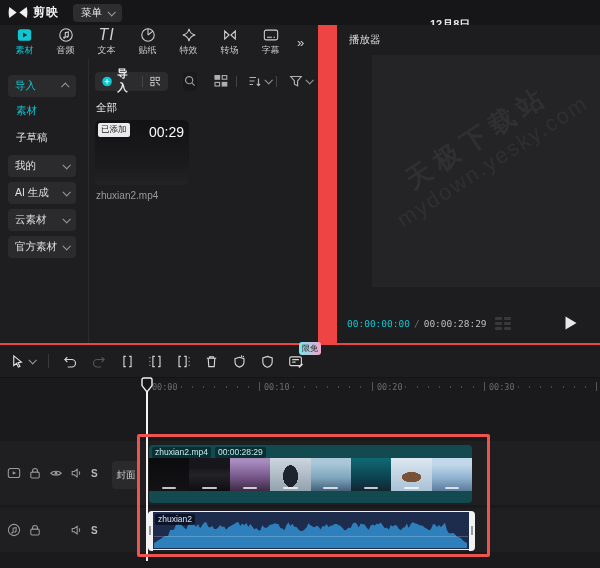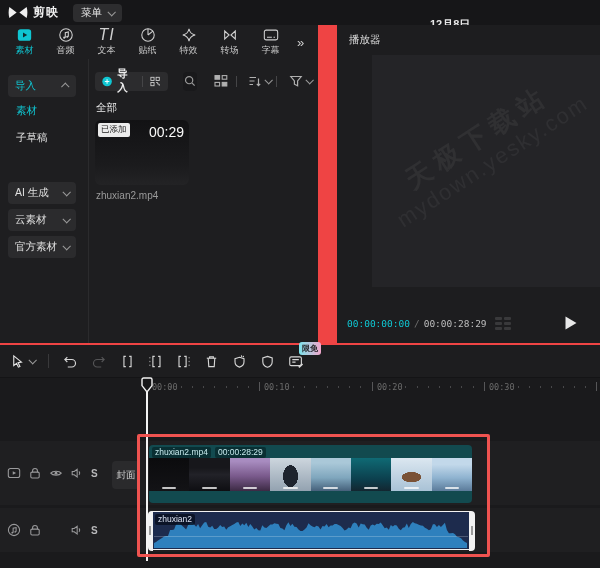--- a/index.html
+++ b/index.html
@@ -72,21 +72,21 @@
   .quality-icon .qcol { display:flex; flex-direction:column; gap:2px; }
   .quality-icon .qbar { width:7px; height:3px; background:#39393b; border-radius:1px; }
   .play-btn { position:absolute; left:228px; top:13px; }
 
   
   .timeline { position:absolute; left:0; top:345px; width:600px; height:223px; background:#1a1a1c; }
   .tl-toolbar { position:absolute; left:0; top:0; width:100%; height:33px; background:#1d1d1f;
                 display:flex; align-items:center; gap:13px; padding-left:10px; border-bottom:1px solid #141416; }
   .tool { display:flex; align-items:center; gap:4px; position:relative; }
   .tb-divider { width:1px; height:14px; background:#39393b; }
-  .free-badge { position:absolute; right:-16px; top:-12px; font-size:8px; font-weight:bold; color:#26262a;
+  .free-badge { position:absolute; right:-16px; top:-12px; font-size:8px; font-weight:normal; color:#26262a;
                 background:linear-gradient(90deg,#7ce4ec,#f2a6cc); border-radius:3px; padding:1px 3px; z-index:5; }
 
   .ruler { position:absolute; left:0; top:33px; width:100%; height:17px; overflow:hidden; }
   .ruler-label { position:absolute; top:4px; font-size:8.5px; color:#6a6a6a; font-family:"DejaVu Sans Mono",monospace; }
   .tick { position:absolute; width:1px; background:#48484a; }
   .tick.major { top:4px; height:9px; background:#565658; }
   .tick.minor { top:8px; height:2px; }
 
   .row-band { position:absolute; left:0; width:100%; background:#1f1f21; }
   .row-video { top:96px; height:64px; }
@@ -203,20 +203,24 @@
       <span class="tab-more">»</span>
     </div>
 
     <div class="sidebar">
       <div class="sb-pill accent" style="top:16px">
         <span class="sblbl">导入</span>
         <span class="chev up"></span>
       </div>
       <span class="sb-plain accent" style="top:45px">素材</span>
       <span class="sb-plain" style="top:72px">子草稿</span>
+      <div class="sb-pill" style="top:96px">
+        <span class="sblbl">我的</span>
+        <span class="chev"></span>
+      </div>
       <div class="sb-pill" style="top:123px">
         <span class="sblbl">AI 生成</span>
         <span class="chev"></span>
       </div>
       <div class="sb-pill" style="top:150px">
         <span class="sblbl">云素材</span>
         <span class="chev"></span>
       </div>
       <div class="sb-pill" style="top:177px">
         <span class="sblbl">官方素材</span>

